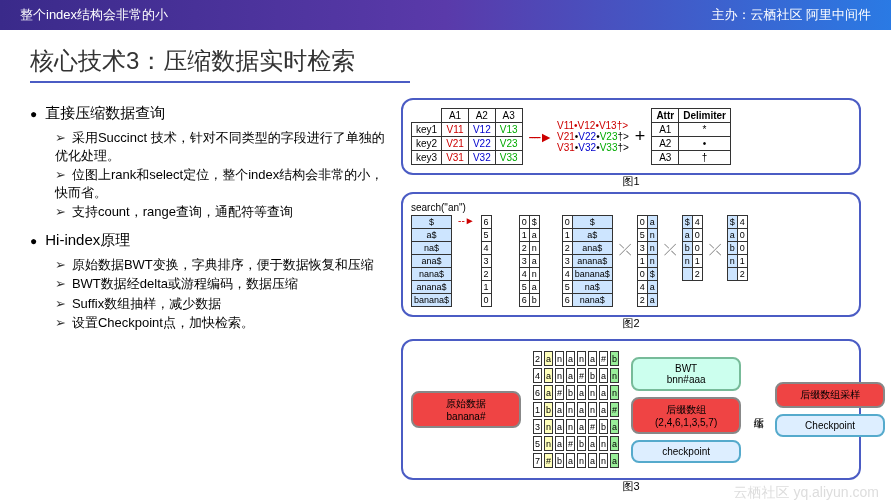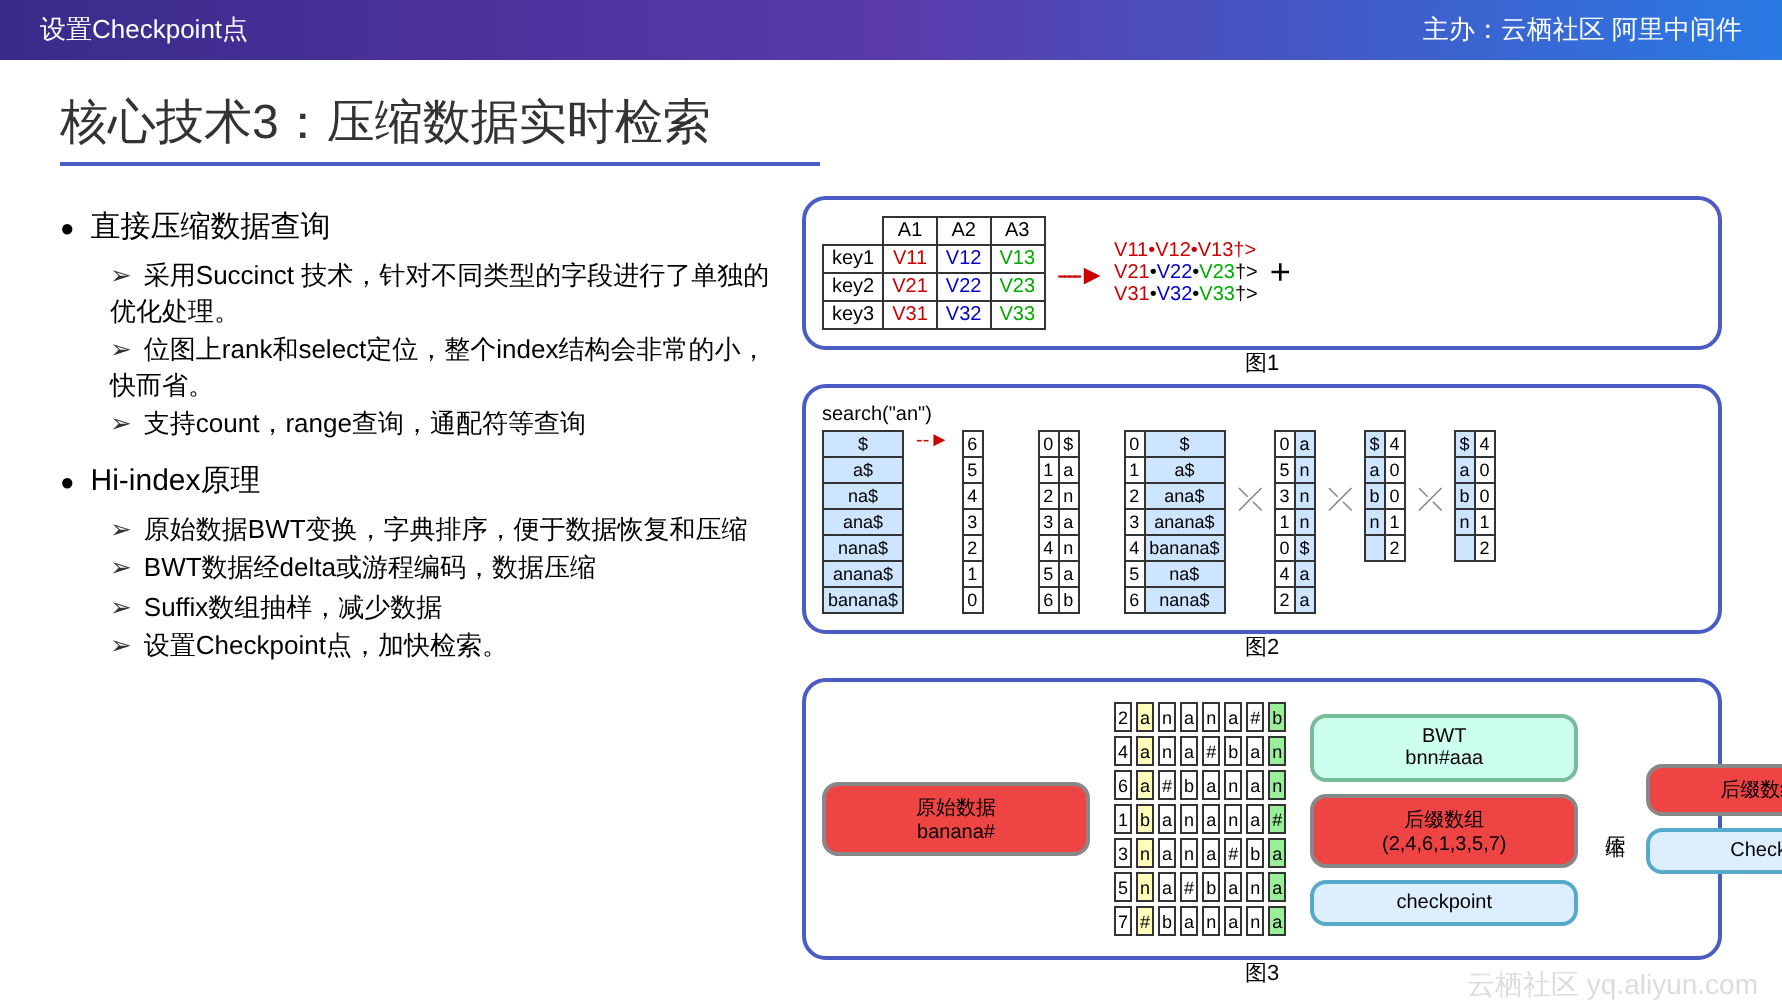--- a/index.html
+++ b/index.html
@@ -26,33 +26,33 @@
   .v .r{color:#c00}.v .b{color:#00c}.v .g{color:#0a0}
   .p2{display:flex;align-items:flex-start;gap:6px}
   .minitbl{border-collapse:collapse}
   .minitbl td{border:1px solid #333;font-size:9px;padding:0 2px;text-align:center;height:12px}
   .blue-bg{background:#cde5ff}
   .cross{position:relative;width:12px;height:70px;font-size:16px;color:#888;display:flex;align-items:center}
   .p3{display:flex;align-items:center;gap:10px}
   .bwt-tbl td{border:1px solid #333;width:12px;height:11px;font-size:9px;text-align:center}
   .bg-g{background:#9e9}
   .bg-y{background:#ffb}
-  .box{border:2px solid;border-radius:8px;padding:4px 20px;font-size:10px;text-align:center;margin:3px 0;min-width:90px}
+  .box{border:2px solid;border-radius:8px;padding:4px 8px;font-size:10px;text-align:center;margin:3px 0;min-width:90px}
   .box-grey{border-color:#888;background:#ef4444}
   .box-green{border-color:#7b9;background:#cfe}
   .box-cyan{border-color:#5ac;background:#def}
   .col{display:flex;flex-direction:column;align-items:center}
   .vlab{font-size:10px;writing-mode:vertical-rl}
   .wm{position:absolute;right:12px;bottom:6px;color:#bbb;font-size:14px;opacity:.5}
 </style>
 </head>
 <body>
 
 <div class="header">
-  <span>设置Checkpoint点</span>
+  <span>整个index结构会非常的小</span>
   <span>主办：云栖社区 阿里中间件</span>
 </div>
 
 <div class="content">
   <h1 class="title">核心技术3：压缩数据实时检索</h1>
   <div class="body">
     <div class="left">
       <div class="sec-h">直接压缩数据查询</div>
       <ul class="bullets">
         <li>采用Succinct 技术，针对不同类型的字段进行了单独的优化处理。</li>
@@ -100,20 +100,40 @@
                 </tr>
           </tbody>
             </table>
           <span class="arrow">----►</span>
           <div class="v">
             <div><span class="r">V11•V12•V13†&gt;</span></div>
             <div><span class="r">V21</span>•<span class="b">V22</span>•<span class="g">V23</span>†&gt;</div>
             <div><span class="r">V31</span>•<span class="b">V32</span>•<span class="g">V33</span>†&gt;</div>
           </div>
           <span class="plus">+</span>
+          <table class="tbl">
+            <tbody>
+                <tr>
+                  <th>Attr</th>
+                  <th>Delimiter</th>
+                </tr>
+            <tr>
+                  <td>A1</td>
+                  <td>*</td>
+                </tr>
+            <tr>
+                  <td>A2</td>
+                  <td>•</td>
+                </tr>
+            <tr>
+                  <td>A3</td>
+                  <td>†</td>
+                </tr>
+          </tbody>
+            </table>
         </div>
         <div class="cap">图1</div>
       </div>
 
       <div class="panel" style="margin-bottom:22px">
         <div style="margin-bottom:2px">search("an")</div>
         <div class="p2">
           <table class="minitbl">
               <tbody>
                 <tr>

